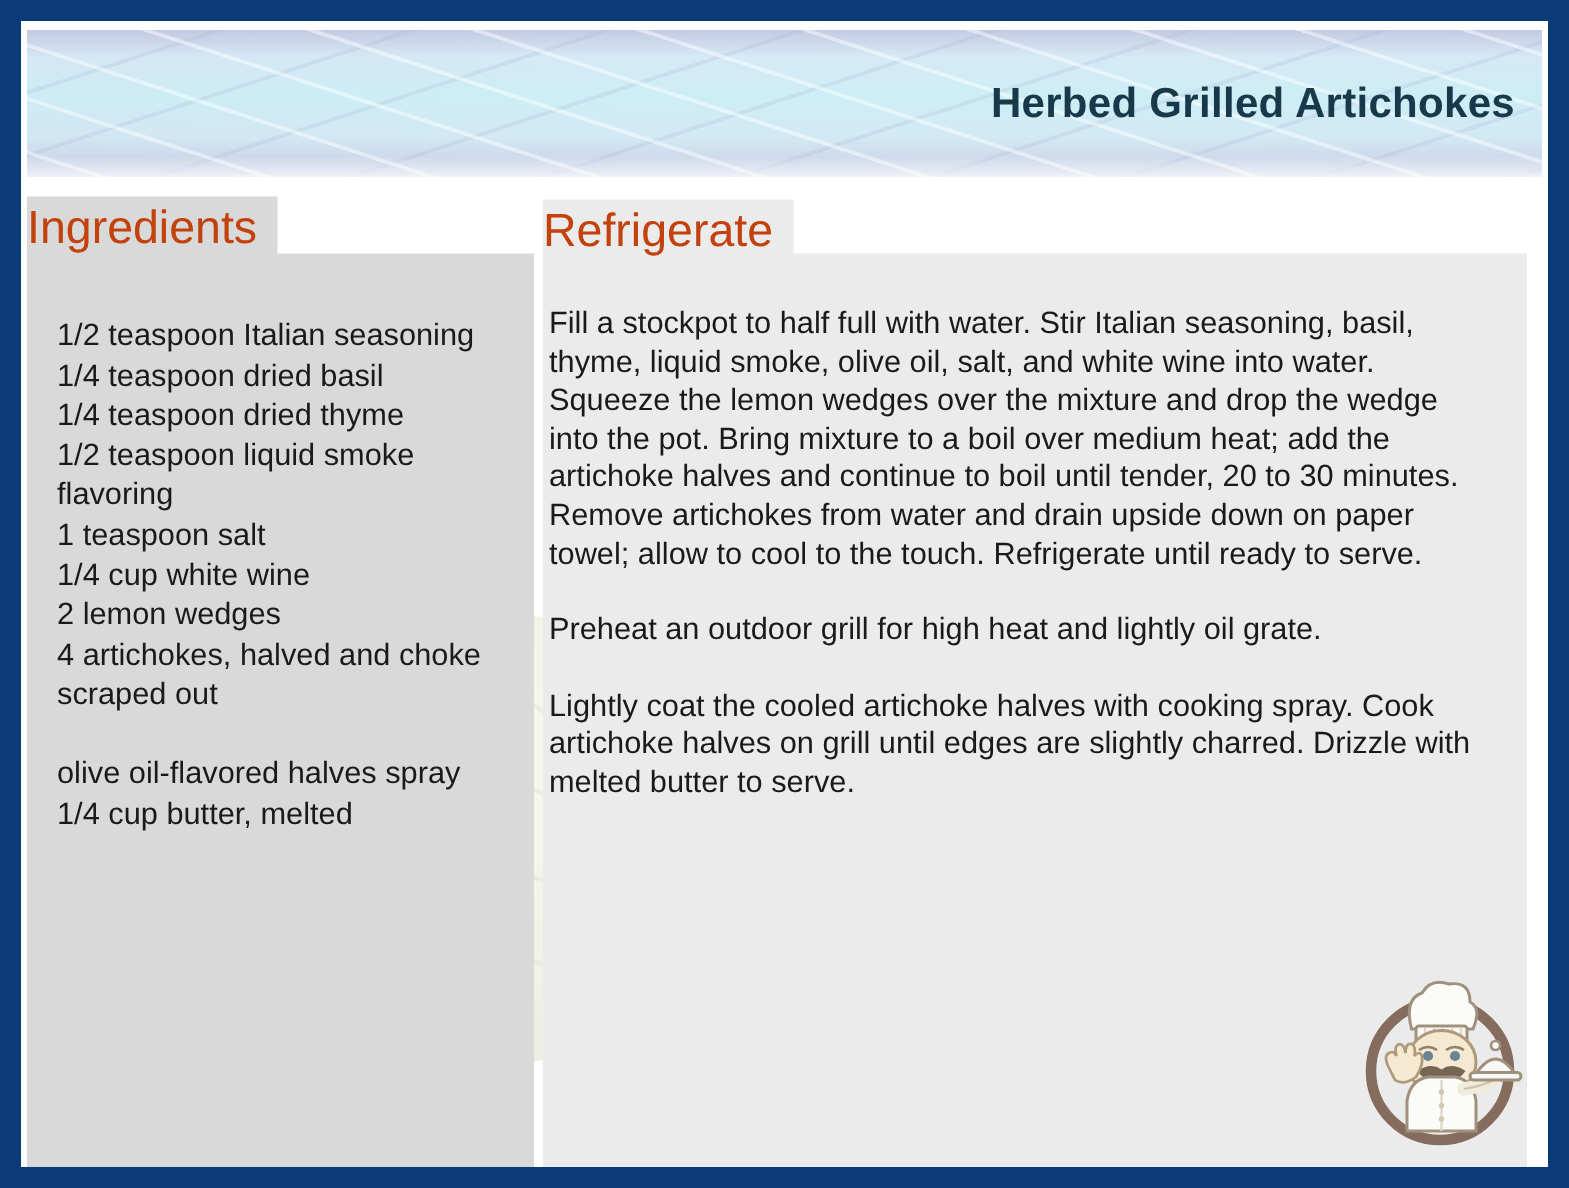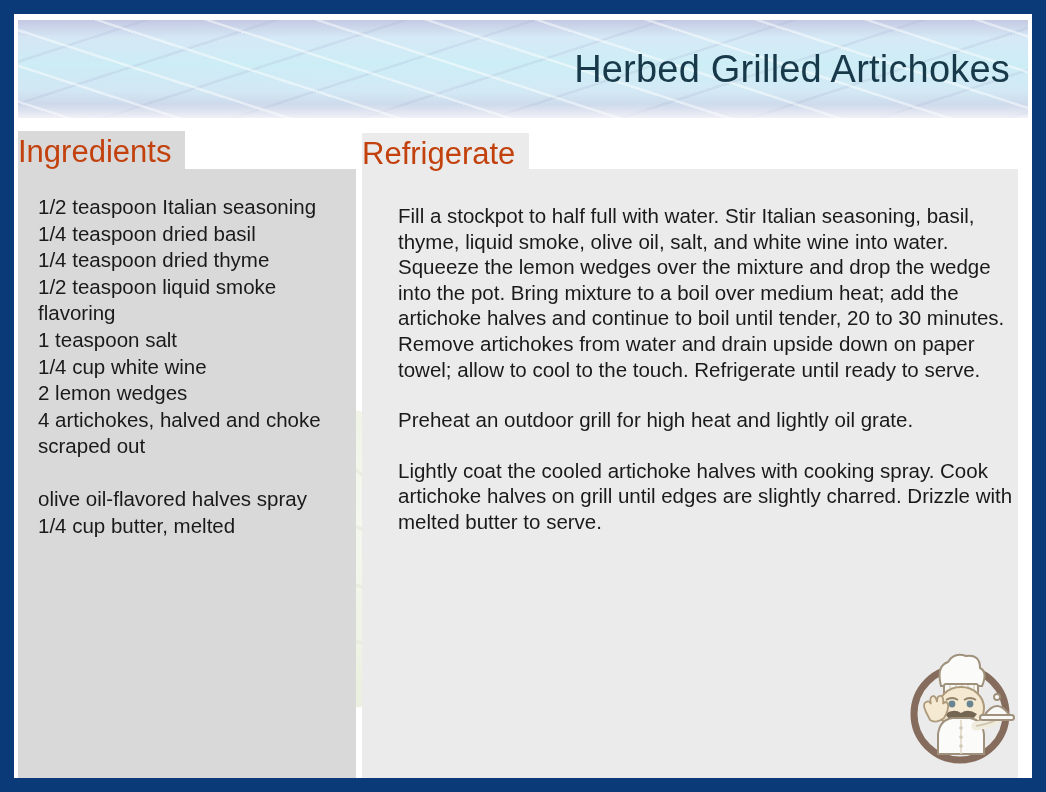--- a/index.html
+++ b/index.html
@@ -72,22 +72,22 @@
     height: 14px;
     background: linear-gradient(180deg, rgba(255,255,255,0) 0%, rgba(255,255,255,0.75) 100%);
     pointer-events: none;
   }
 
   .recipe-title {
     position: absolute;
     right: 18px;
     top: 50%;
     transform: translateY(-50%);
-    font-size: 38px;
-    font-weight: 400;
+    font-size: 28px;
+    font-weight: 700;
     color: #17394a;
     letter-spacing: 0.2px;
     white-space: nowrap;
     z-index: 3;
     text-align: center;
   }
 
   
   .artichoke-watermark {
     position: absolute;
@@ -137,33 +137,33 @@
     background: #d9d9d9;
   }
   .tab-directions {
     left: 348px;
     top: 119px;
     background: #ebebeb;
   }
   .ingredients-body {
     position: absolute;
     left: 20px;
-    top: 25px;
+    top: 42px;
     width: 316px;
     z-index: 3;
     font-size: 20.5px;
     line-height: 26.6px;
     color: #1a1a1a;
   }
   .ingredients-body .ing-line { white-space: normal; }
   .ingredients-body .ing-gap { height: 26px; }
 
   .directions-body {
     position: absolute;
-    left: 36px;
+    left: 4px;
     top: 34px;
     width: 622px;
     z-index: 3;
     font-size: 20.5px;
     line-height: 25.6px;
     color: #1a1a1a;
   }
   .directions-body p { margin: 0 0 25px 0; }
   .directions-body p:last-child { margin-bottom: 11px; }
 

